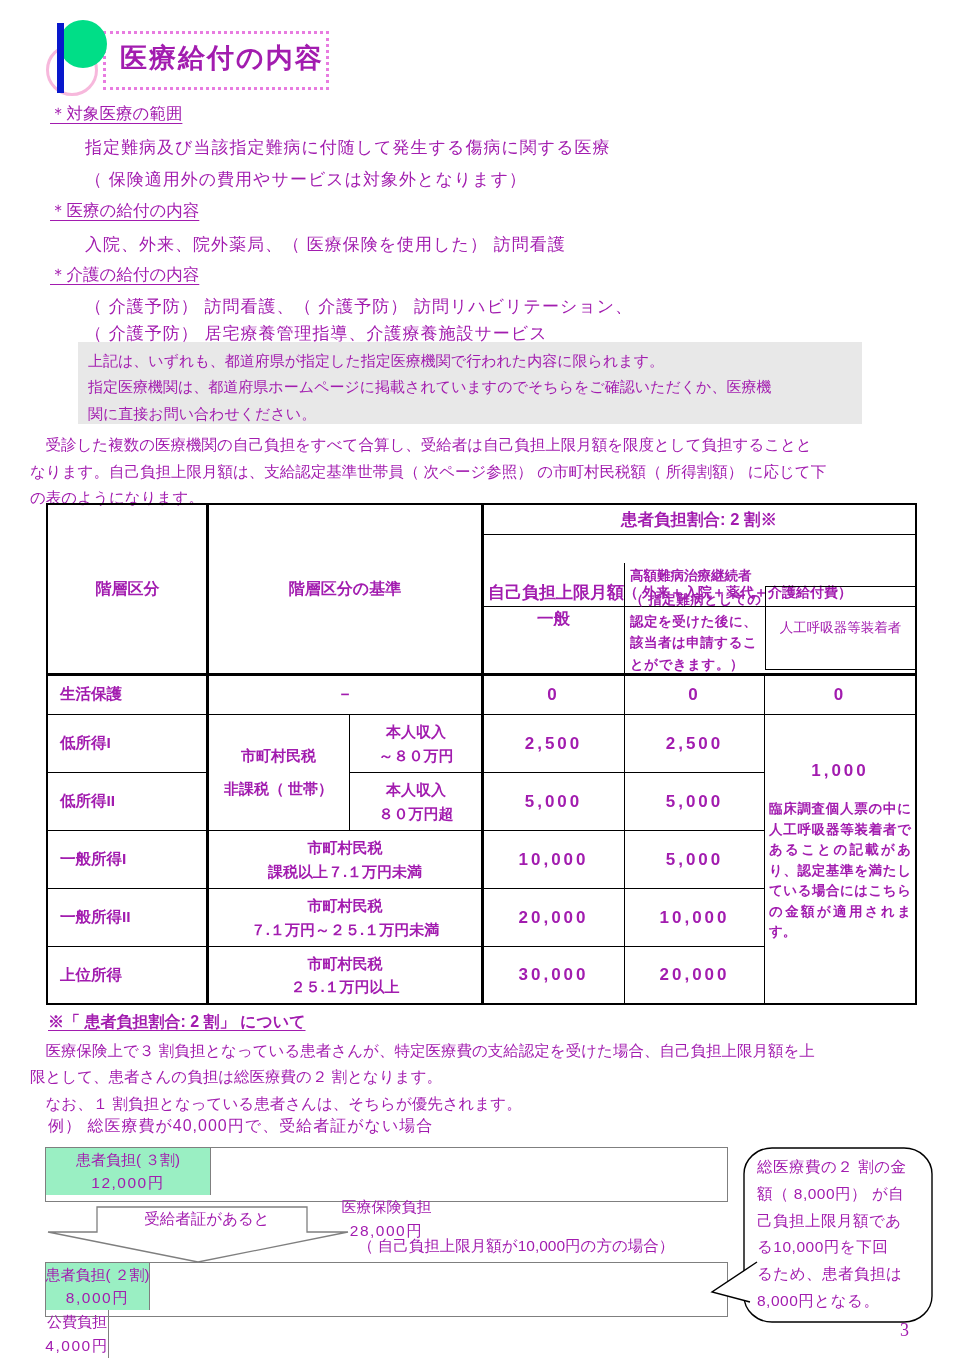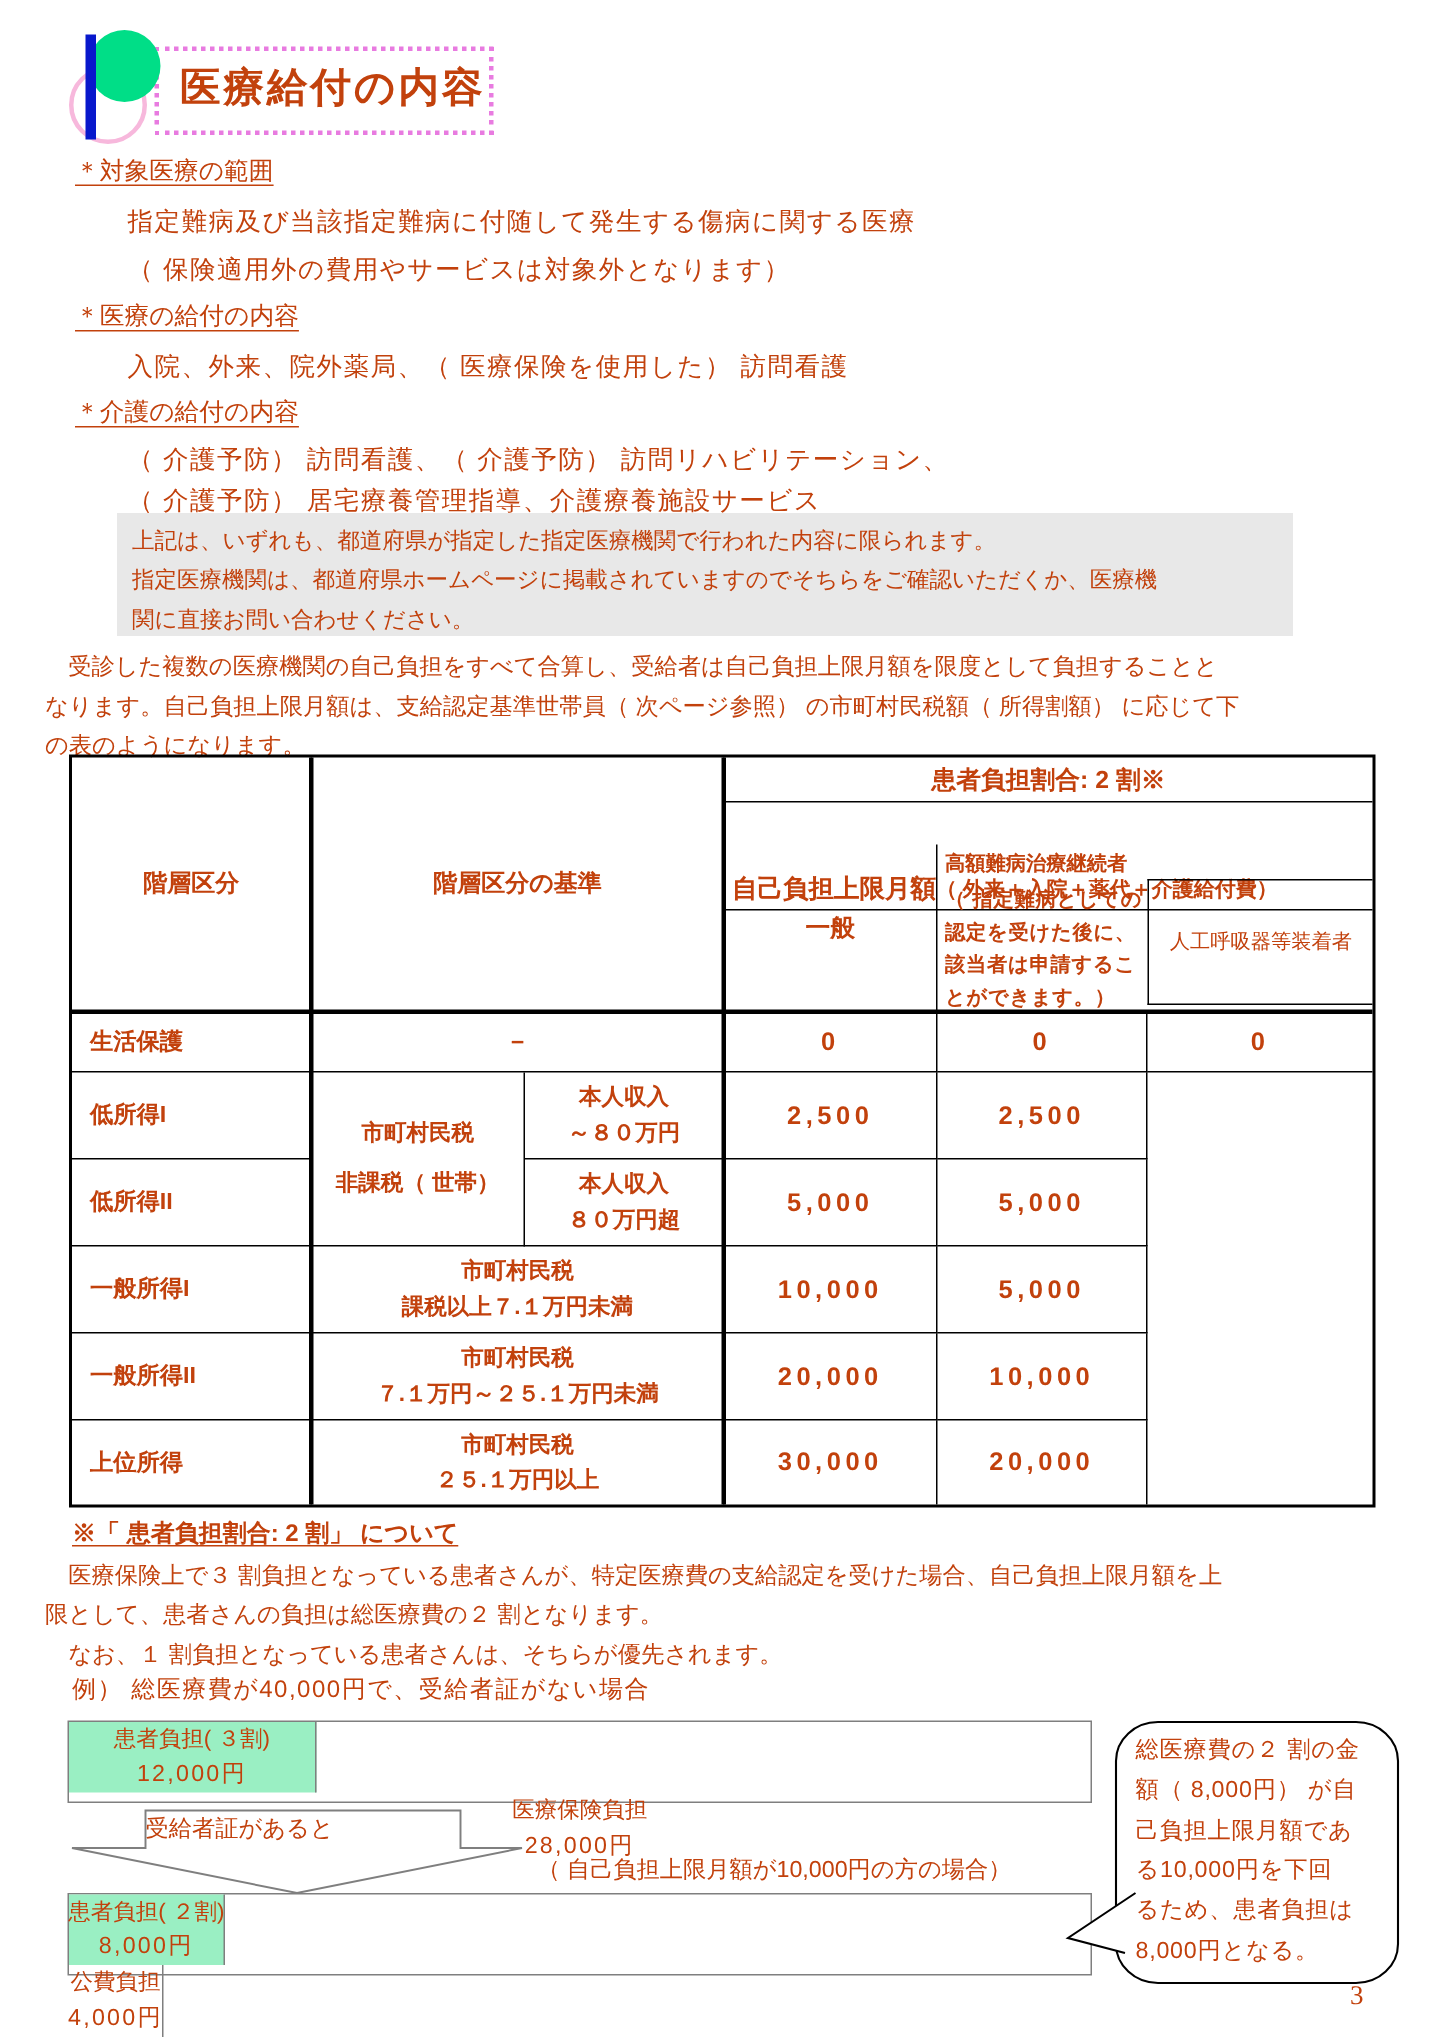--- a/index.html
+++ b/index.html
@@ -1,17 +1,17 @@
 <!DOCTYPE html>
 <html><head>
 <meta charset="utf-8">
 <style>
   html,body{margin:0;padding:0;background:#fff;}
   .page{position:relative;width:960px;height:1358px;background:#fff;overflow:hidden;
-        font-family:"Liberation Sans",sans-serif;color:#c2410c;}
+        font-family:"Liberation Sans",sans-serif;color:#a21caf;}
   .abs{position:absolute;}
 
   
   .pink-ring{left:46px;top:44px;width:46px;height:46px;border:3px solid #F7B8DC;border-radius:50%;}
   .dotted-box{left:103px;top:31px;width:220px;height:53px;border:3px dotted #E87BE0;}
   .green-dot{left:59px;top:20px;width:48px;height:48px;border-radius:50%;background:#00DE87;}
   .blue-bar{left:57px;top:23px;width:7px;height:70px;background:#0818CC;}
   .doc-title{left:120px;top:40px;font-size:27px;font-weight:bold;letter-spacing:2px;}
 
   
@@ -50,21 +50,21 @@
   .note-heading{left:48px;top:1012px;font-size:16px;font-weight:bold;text-decoration:underline;text-underline-offset:3px;}
   .note-body{left:30px;top:1038px;width:915px;font-size:15.5px;line-height:1.7;white-space:pre-line;}
   .ex-caption{left:48px;top:1116px;font-size:16px;letter-spacing:1px;}
   .bar{display:flex;box-sizing:border-box;border:1px solid #7f7f7f;height:55px;width:683px;left:45px;flex-direction:column;}
   .bar-cell{display:flex;flex-direction:column;align-items:center;justify-content:center;
             box-sizing:border-box;white-space:nowrap;}
   .bar-div{border-right:1px solid #7f7f7f;}
   .green{background:#9AEFC3;}
   .bar-label{font-size:15px;line-height:1.55;}
   .bar-amount{font-size:15.5px;letter-spacing:1.5px;line-height:1.55;}
-  .arrow-label{left:97px;top:1209px;width:220px;font-size:15.5px;}
+  .arrow-label{left:97px;top:1209px;width:220px;text-align:center;font-size:15.5px;}
   .condition{left:358px;top:1236px;font-size:15.5px;}
   .bubble-text{left:757px;top:1154px;width:174px;font-size:15.5px;line-height:1.73;white-space:pre-line;letter-spacing:0.5px;}
   .page-num{left:900px;top:1320px;font-size:18px;font-family:"Liberation Serif",serif;}
 </style>
 </head>
 <body>
 
 <div class="page">
 
   <div class="abs pink-ring"></div>
@@ -135,20 +135,24 @@
 ７.１万円～２５.１万円未満</div>
     <div class="tc num" style="left:435px;top:384px;width:142px;height:58px;">20,000</div>
     <div class="tc num" style="left:577px;top:384px;width:140px;height:58px;">10,000</div>
 
     <div class="tc left-pad no-b" style="left:0;top:442px;width:160px;height:56px;">上位所得</div>
     <div class="tc pre no-b" style="left:160px;top:442px;width:275px;height:56px;">市町村民税
 ２５.１万円以上</div>
     <div class="tc num no-b" style="left:435px;top:442px;width:142px;height:56px;">30,000</div>
     <div class="tc num no-b" style="left:577px;top:442px;width:140px;height:56px;">20,000</div>
 
+    <div class="tc no-r no-b vent-merged" style="left:717px;top:210px;width:150px;height:288px;">
+      <div class="vent-amount">1,000</div>
+      <div class="vent-note">臨床調査個人票の中に人工呼吸器等装着者であることの記載があり、認定基準を満たしている場合にはこちらの金額が適用されます。</div>
+    </div>
 
     <div class="vline" style="left:158px;top:0;width:3px;height:498px;"></div>
     <div class="vline" style="left:433px;top:0;width:3px;height:498px;"></div>
     <div class="hline" style="left:0;top:168px;width:867px;height:3px;"></div>
   </div>
 
   <div class="abs note-heading">※「 患者負担割合: 2 割」 について</div>
   <div class="abs note-body">　医療保険上で３ 割負担となっている患者さんが、特定医療費の支給認定を受けた場合、自己負担上限月額を上
 限として、患者さんの負担は総医療費の２ 割となります。
 　なお、１ 割負担となっている患者さんは、そちらが優先されます。</div>

